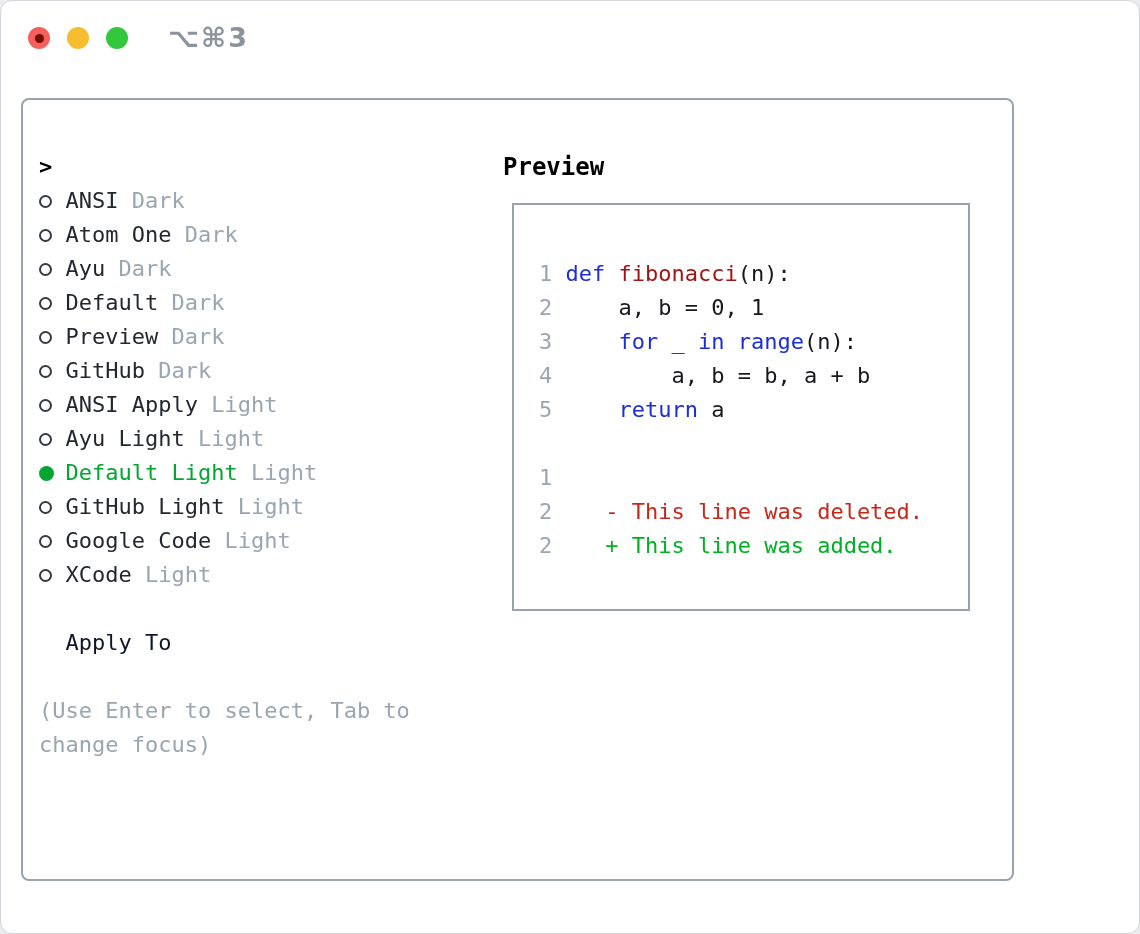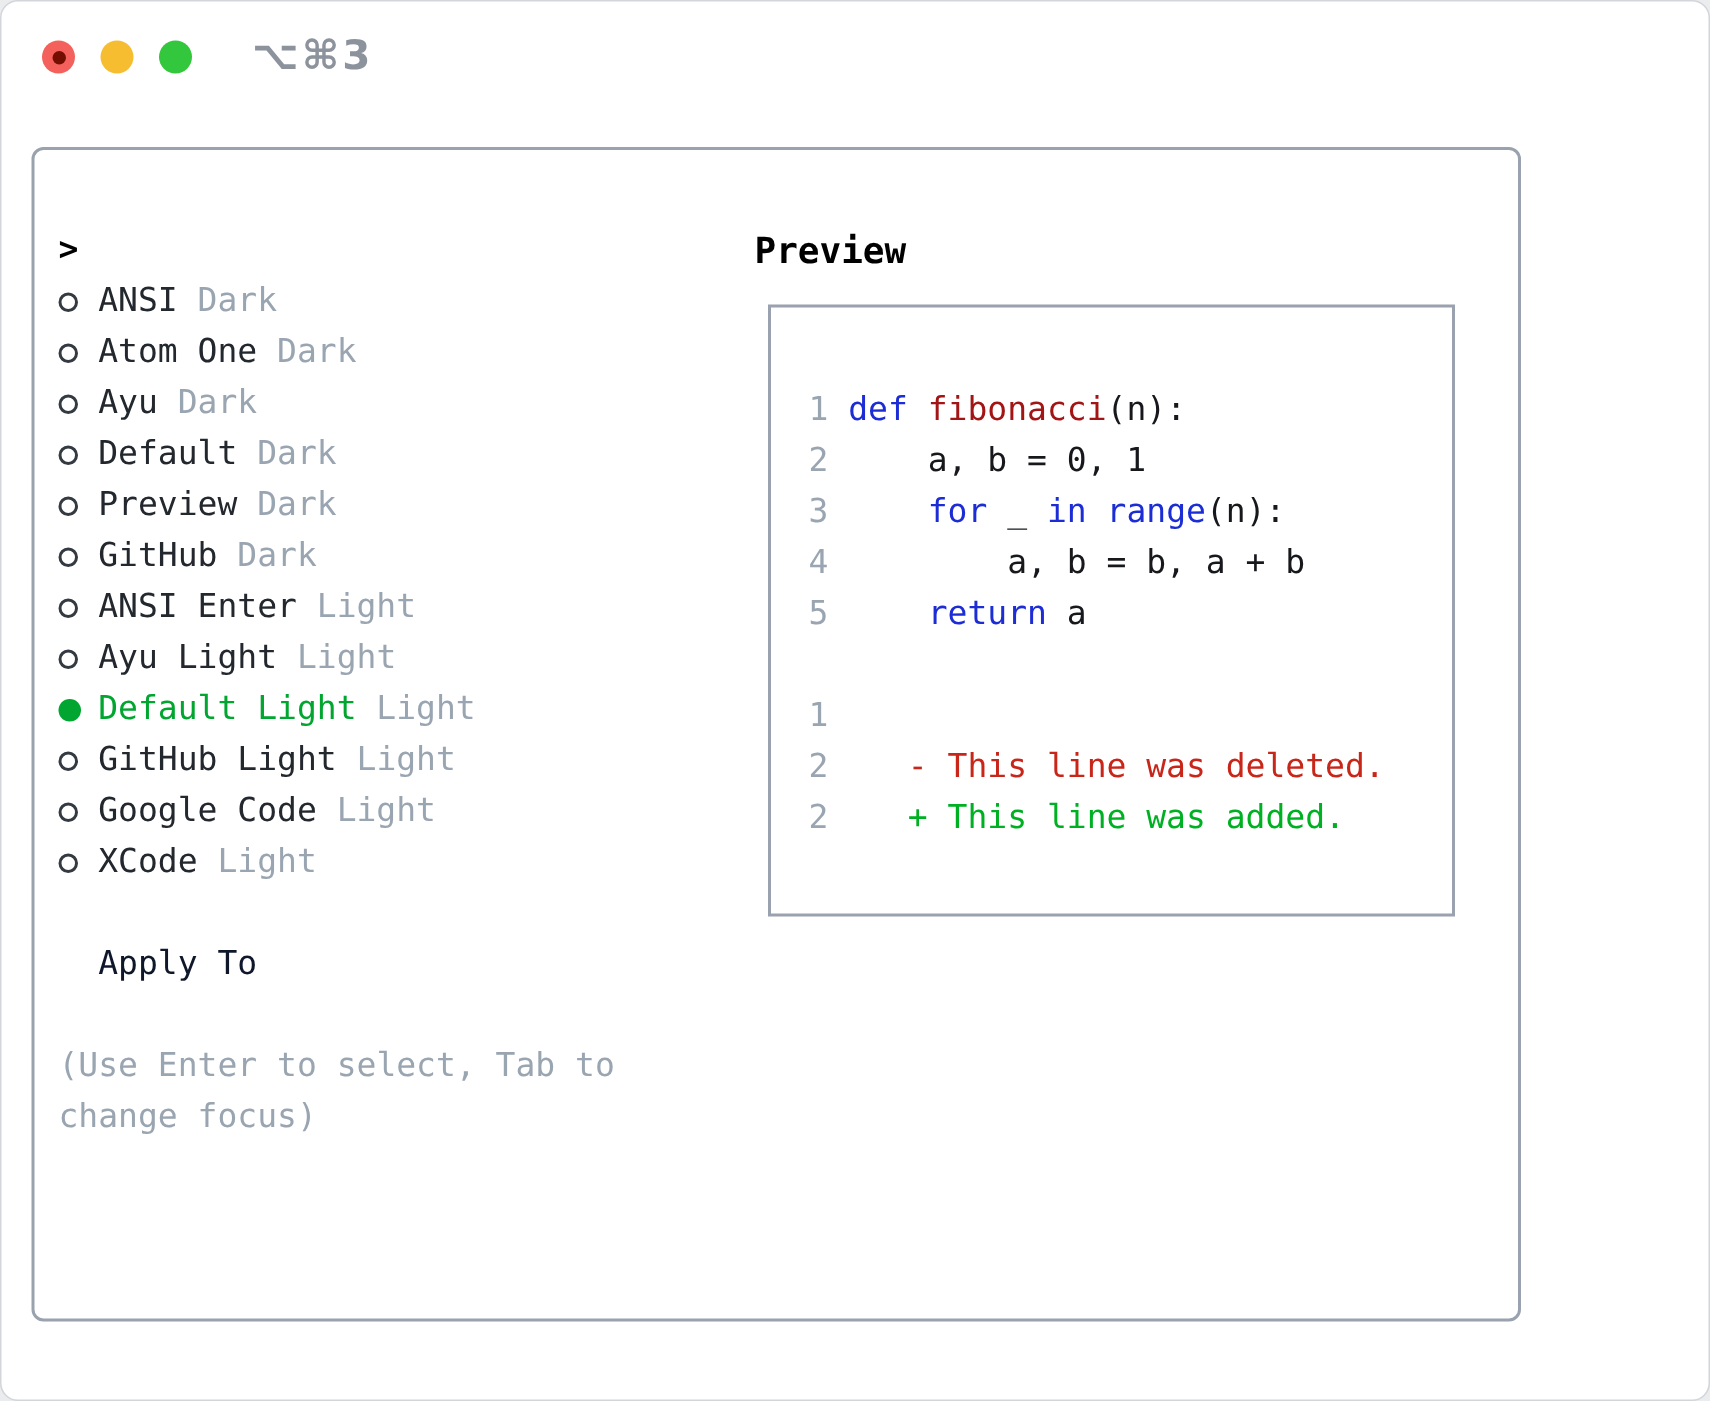--- a/index.html
+++ b/index.html
@@ -83,21 +83,21 @@
       <div class="row">
         <span class="prompt">&gt;</span>
       </div>
       <div id="theme-list">
           <div class="row"><span class="bullet"><span class="circle"></span></span><span class="iname">ANSI</span><span class="itag">Dark</span></div>
           <div class="row"><span class="bullet"><span class="circle"></span></span><span class="iname">Atom One</span><span class="itag">Dark</span></div>
           <div class="row"><span class="bullet"><span class="circle"></span></span><span class="iname">Ayu</span><span class="itag">Dark</span></div>
           <div class="row"><span class="bullet"><span class="circle"></span></span><span class="iname">Default</span><span class="itag">Dark</span></div>
           <div class="row"><span class="bullet"><span class="circle"></span></span><span class="iname">Preview</span><span class="itag">Dark</span></div>
           <div class="row"><span class="bullet"><span class="circle"></span></span><span class="iname">GitHub</span><span class="itag">Dark</span></div>
-          <div class="row"><span class="bullet"><span class="circle"></span></span><span class="iname">ANSI Enter</span><span class="itag">Light</span></div>
+          <div class="row"><span class="bullet"><span class="circle"></span></span><span class="iname">ANSI Apply</span><span class="itag">Light</span></div>
           <div class="row"><span class="bullet"><span class="circle"></span></span><span class="iname">Ayu Light</span><span class="itag">Light</span></div>
           <div class="row selected"><span class="bullet"><span class="circle"></span></span><span class="iname">Default Light</span><span class="itag">Light</span></div>
           <div class="row"><span class="bullet"><span class="circle"></span></span><span class="iname">GitHub Light</span><span class="itag">Light</span></div>
           <div class="row"><span class="bullet"><span class="circle"></span></span><span class="iname">Google Code</span><span class="itag">Light</span></div>
           <div class="row"><span class="bullet"><span class="circle"></span></span><span class="iname">XCode</span><span class="itag">Light</span></div>
         </div>
       <div class="spacer"></div>
       <div class="row">
         <span class="bullet"></span><span class="h2">Apply To</span>
       </div>

